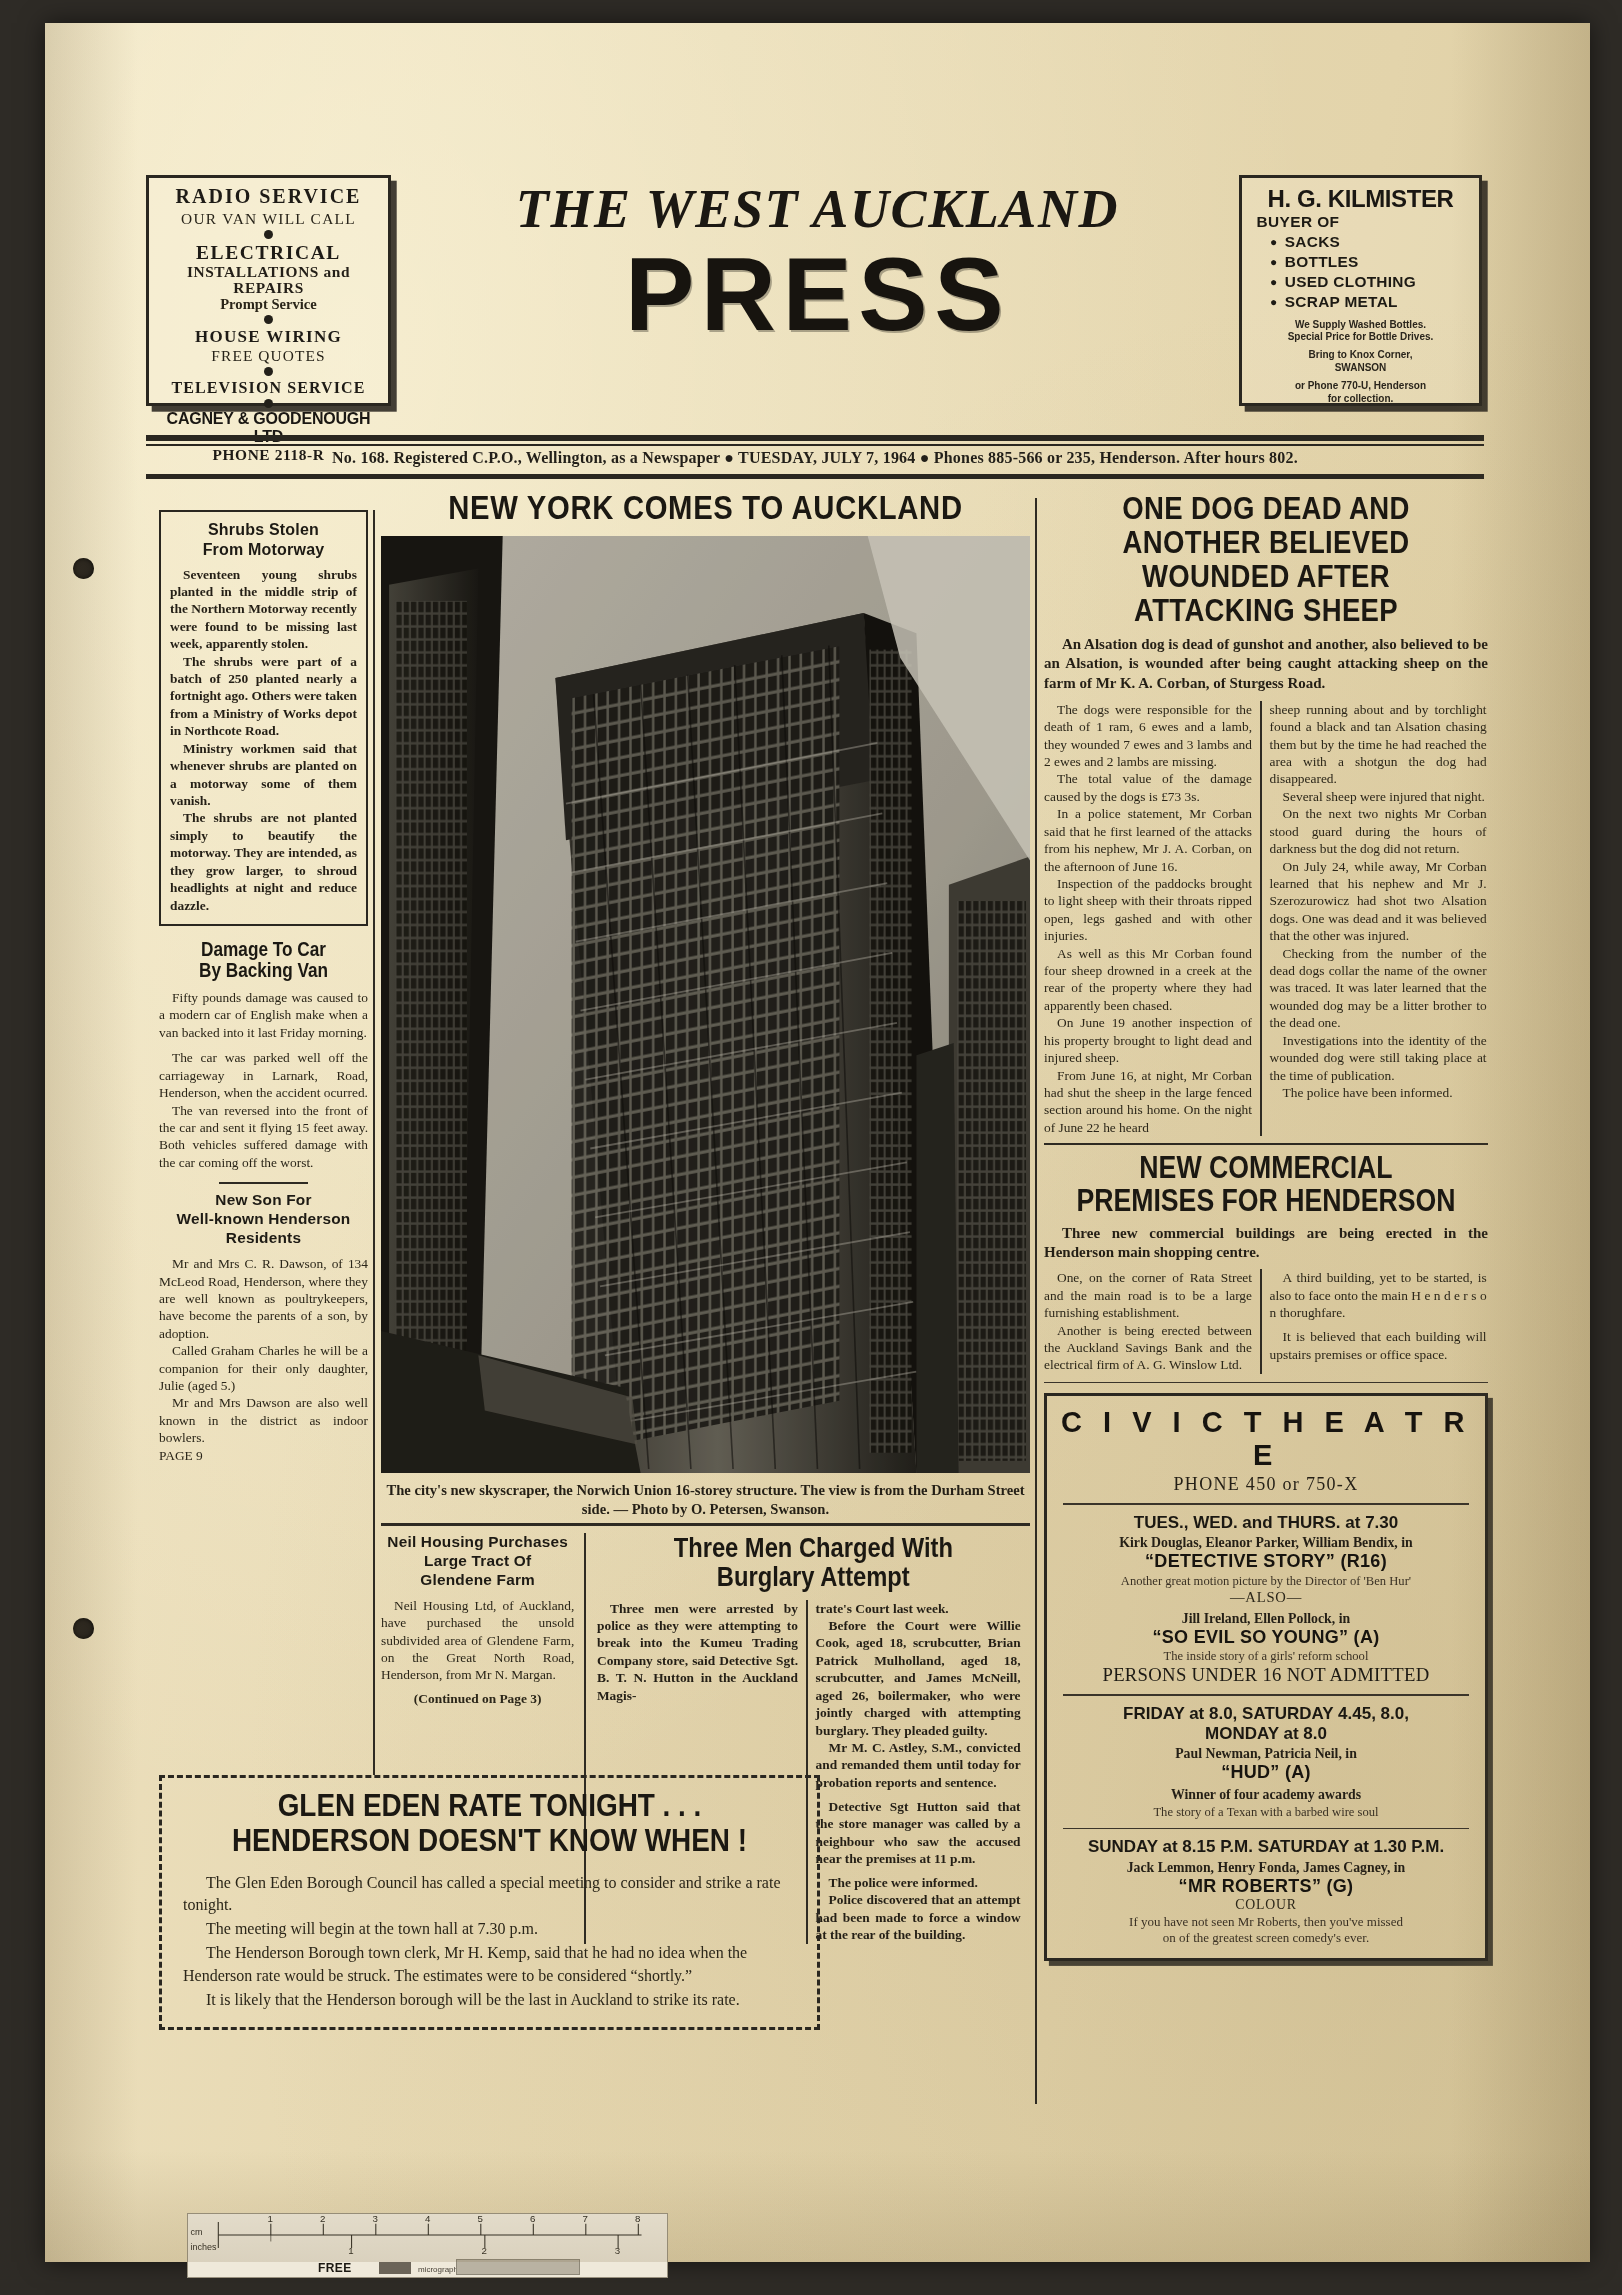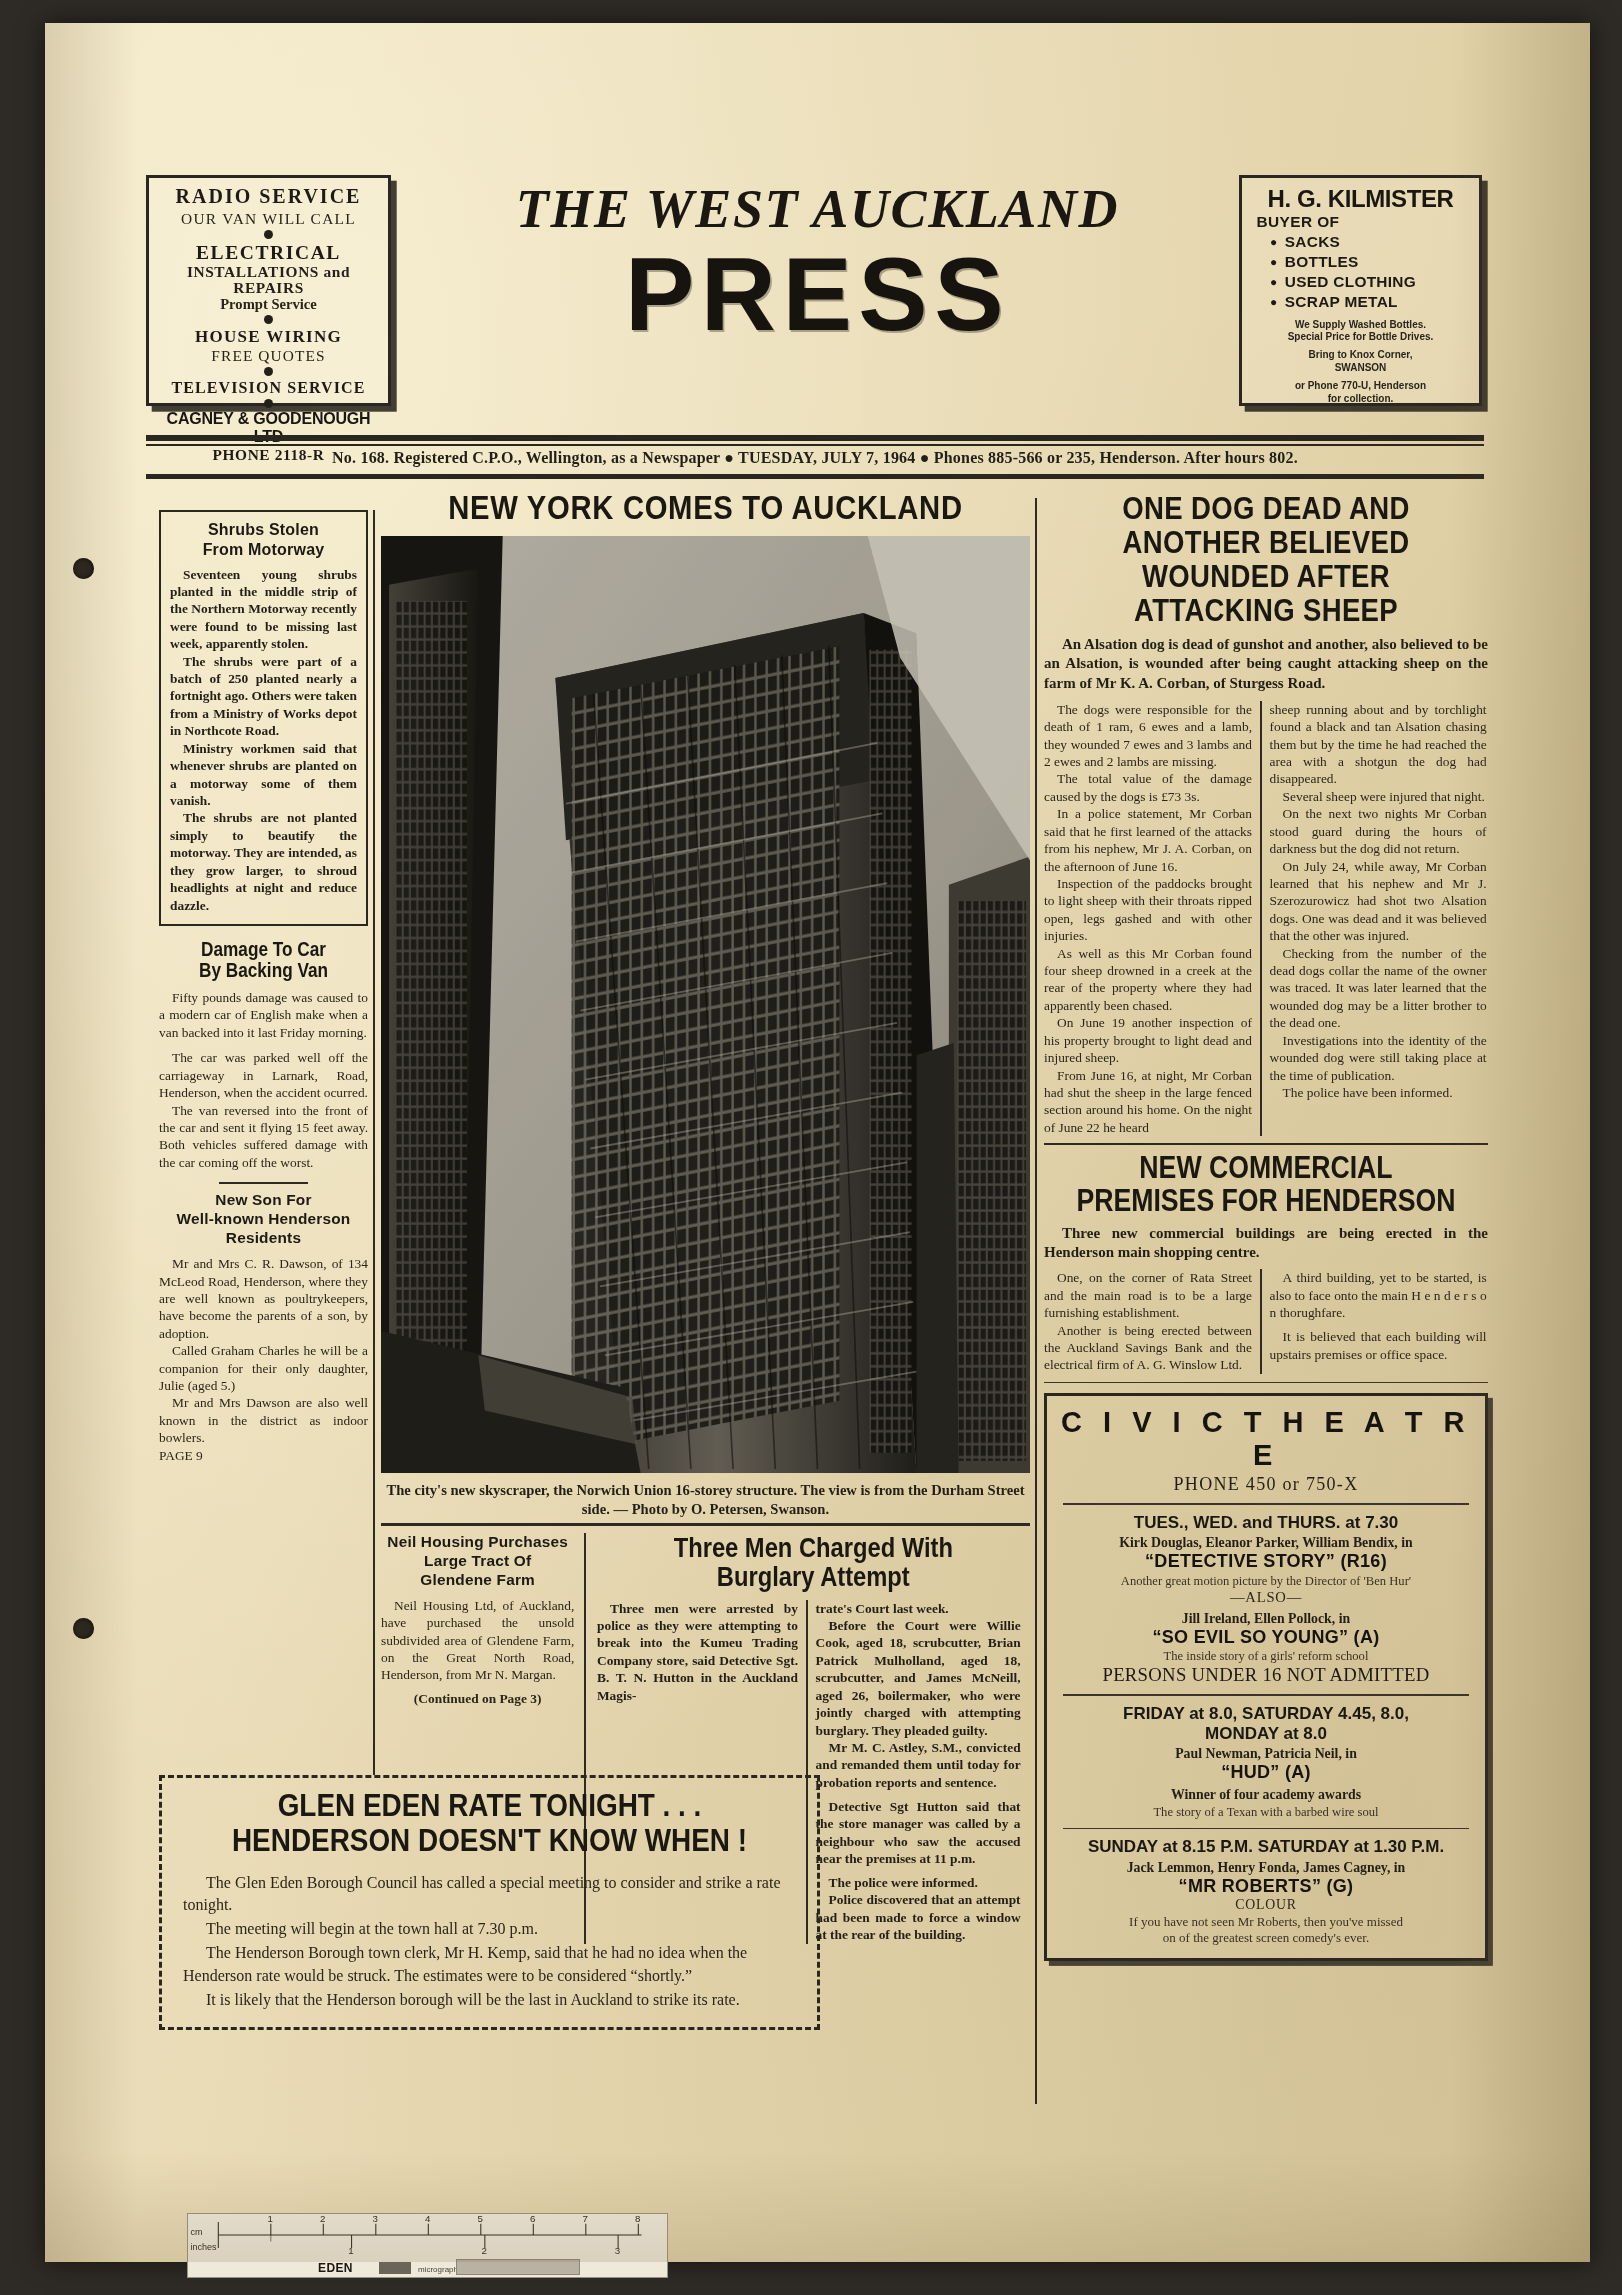--- a/index.html
+++ b/index.html
@@ -458,20 +458,20 @@
         <text x="292" y="10">4</text>
           <text x="357" y="10">5</text>
           <text x="422" y="10">6</text>
         <text x="487" y="10">7</text>
           <text x="552" y="10">8</text>
         <text x="197" y="50">1</text>
           <text x="362" y="50">2</text>
           <text x="527" y="50">3</text>
       </g>
     </svg>
-    <div class="nzms">EDEN</div>
+    <div class="nzms">FREE</div>
     <div class="nzmsbox"></div>
     <div class="nzmsurl">micrographics.co.nz</div>
     <div class="greybar"></div>
   </div>
 
 </div>
 
 
 </body></html>

